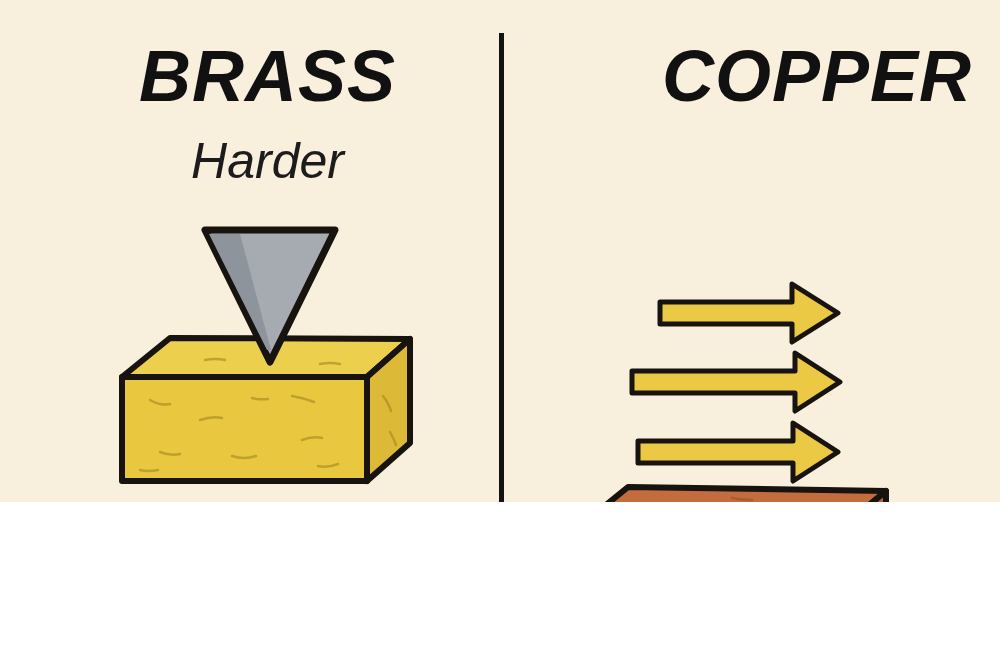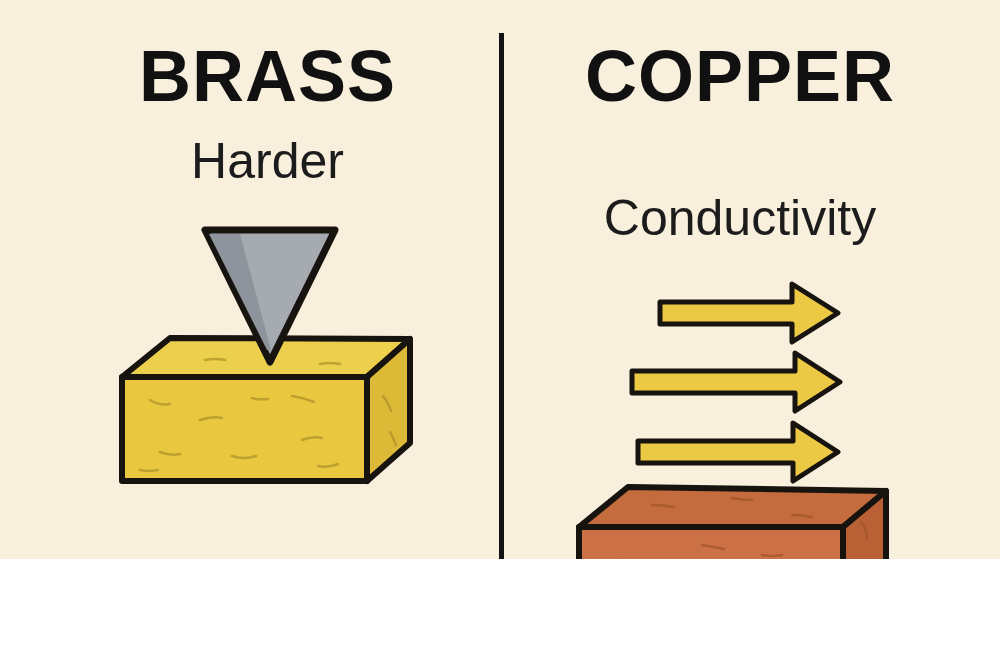--- a/index.html
+++ b/index.html
@@ -8,43 +8,44 @@
     --text:#161616;
   }
   html,body{margin:0;padding:0;}
   body{
     font-family:"Liberation Sans", sans-serif;
     background:#ffffff;
   }
   .canvas{
     position:relative;
     width:1000px;
-    height:559px;
+    height:502px;
     background:var(--bg);
     overflow:hidden;
+    font-style:italic;
   }
   .col{
     position:absolute;
     top:0;
     text-align:center;
     color:var(--text);
   }
   .col.left{ left:35px;  width:465px; }
-  .col.right{ left:508px; width:464px; }
+  .col.right{ left:508px; width:464px;text-align:right; }
   .title{
     margin:0;
     margin-top:40px;
     font-size:72px;
     line-height:72px;
     font-weight:700;
     letter-spacing:1px;
     color:#111111;
   }
   .subtitle{
-    margin:8px;
+    margin:0;
     margin-top:21px;
     font-size:50px;
     line-height:57px;
     font-weight:500;
     color:#1c1c1c;
   }
   svg.art{
     position:absolute;
     left:0; top:0;
     width:1000px;
@@ -73,21 +74,21 @@
 <div class="canvas">
 
   <div class="col left">
     <h1 class="title">BRASS</h1>
     <h2 class="subtitle">Harder</h2>
   </div>
 
   <div class="col right">
     <h1 class="title">COPPER</h1>
     <h2 class="subtitle"><br>
-    <span>Conductivity</span></h2>
+    </h2>
   </div>
 
   <svg class="art" viewBox="0 0 1000 666">
 
     <line x1="501.5" y1="33" x2="501.5" y2="652" stroke-width="5" stroke="#131313"></line>
 
     <g>
       <polygon class="outline block-edge" points="122,377 170,338 410,339 367,377" fill="#edcf4e"></polygon>
       <polygon class="outline block-edge" points="367,377 410,339 410,443 367,481" fill="#dcba37"></polygon>
       <polygon class="outline block-edge" points="122,377 367,377 367,481 122,481" fill="#e9c840"></polygon>

